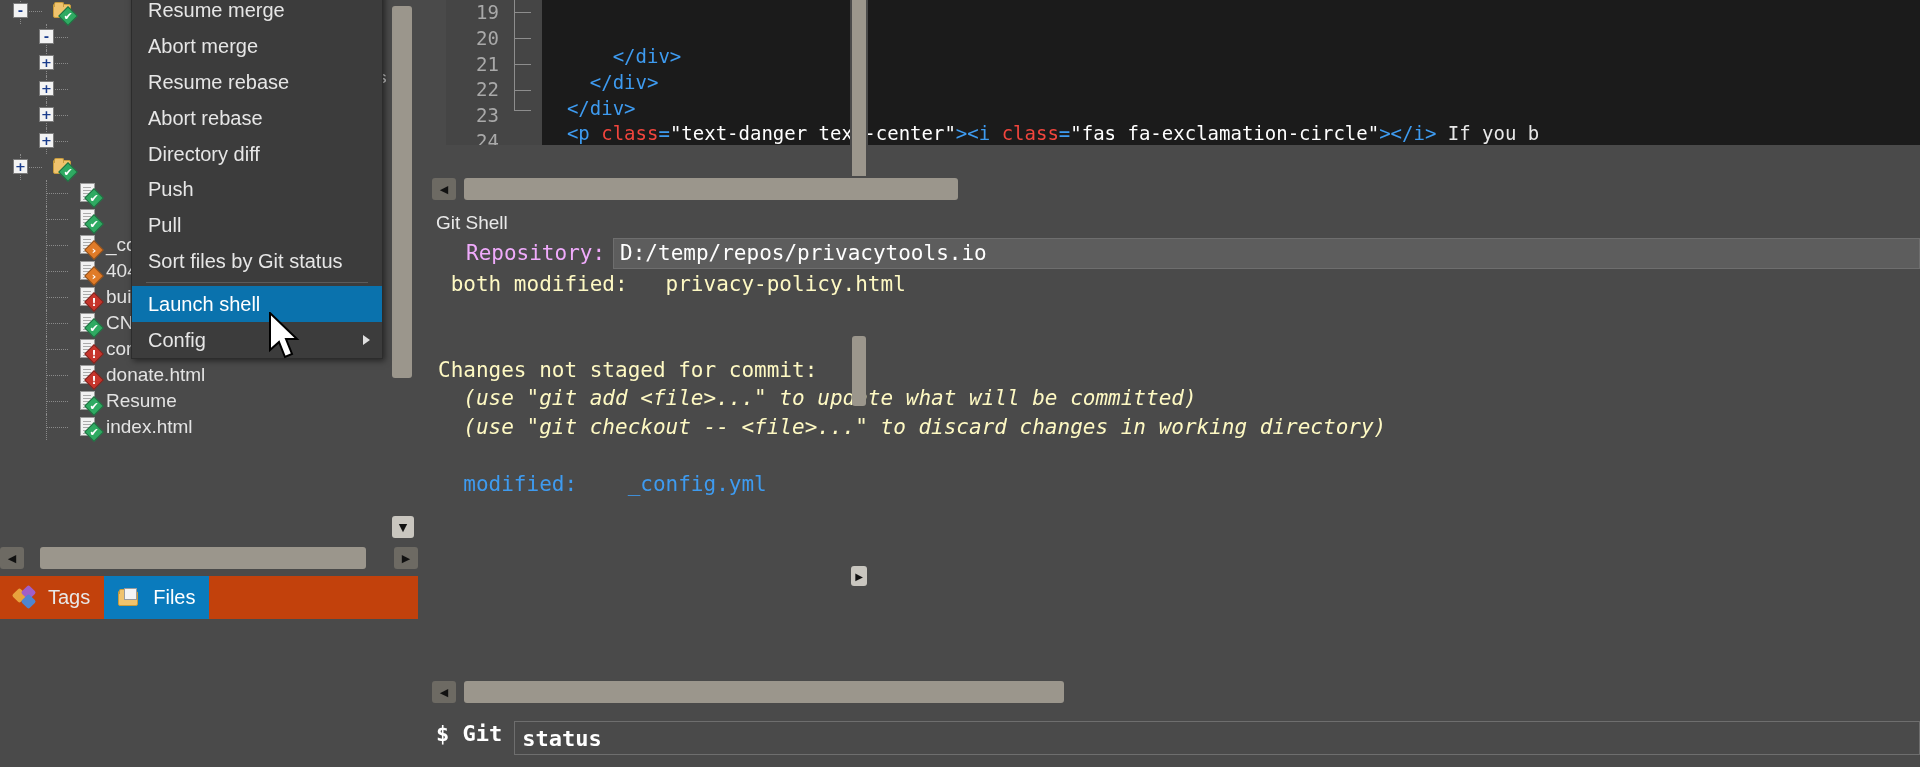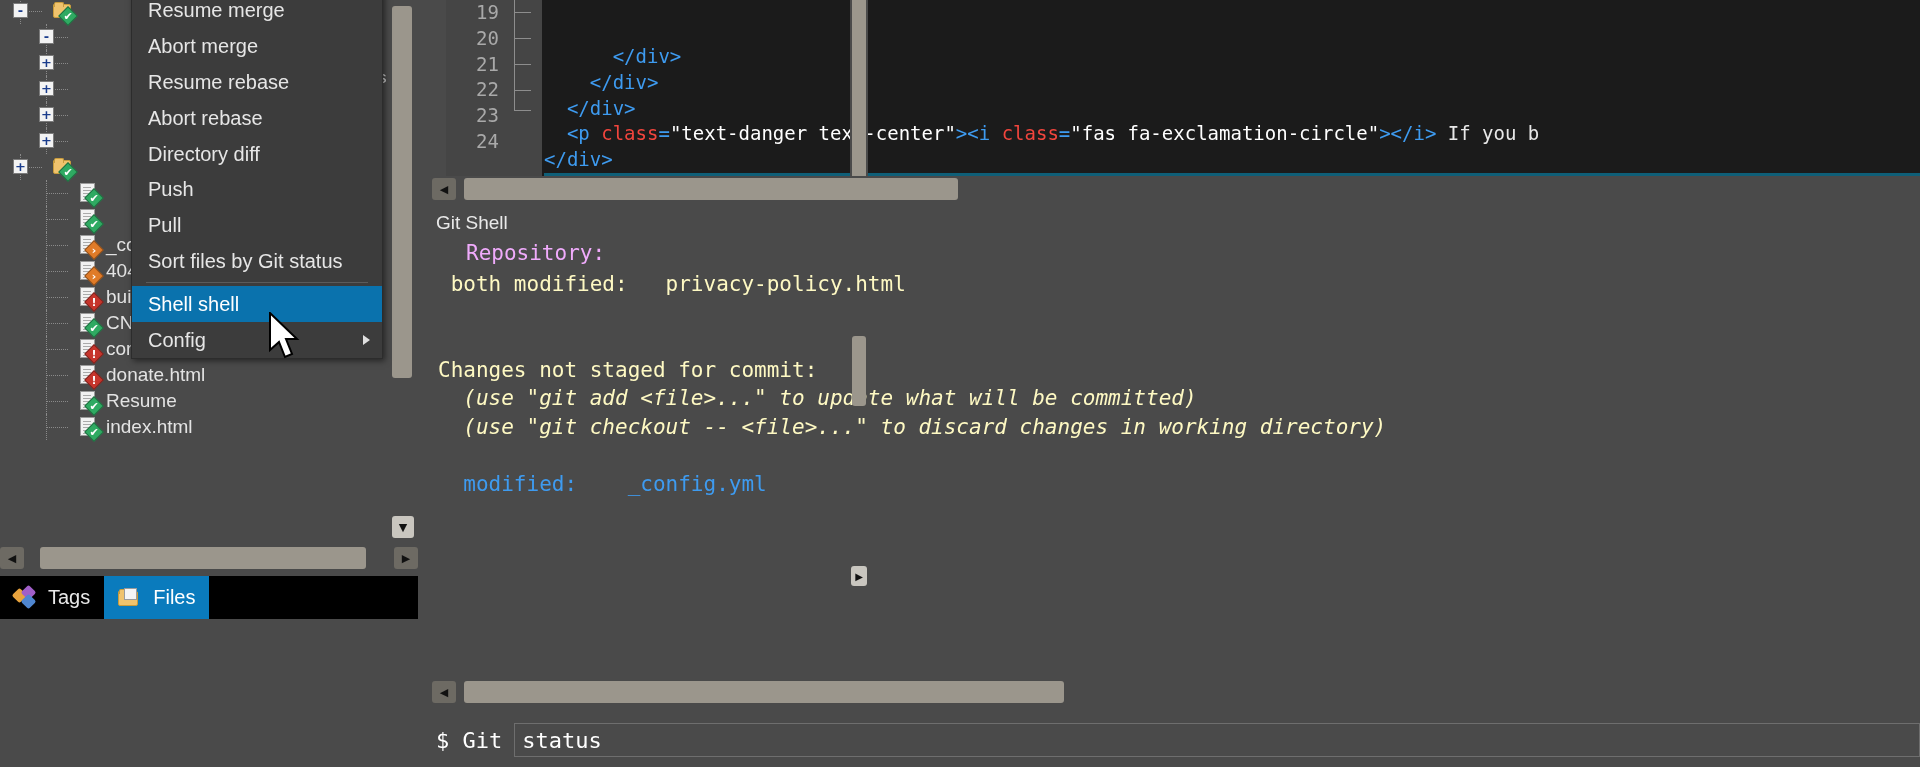--- a/index.html
+++ b/index.html
@@ -105,21 +105,21 @@
   #tree-vdown {
     position: absolute; left: 0; top: 516px; width: 22px; height: 22px;
     background: #c9c6bf; border-radius: 3px;
     display: flex; align-items: center; justify-content: center; color: #111; font-size: 11px;
     font-family: "DejaVu Sans", sans-serif;
   }
 
   
   #tabs {
     position: absolute; left: 0; top: 576px; width: 418px; height: 43px;
-    background: #000000; display: flex; align-items: stretch;
+    background: #c2410c; display: flex; align-items: stretch;
   }
   .tab {
     display: flex; align-items: center; gap: 8px; padding: 0 14px;
     font-size: 20px; color: #e8e8e8; cursor: default;
   }
   .tab.active { background: #0a7bbd; color: #fff; }
   .tag-icon { position: relative; width: 26px; height: 22px; }
   .tag-d { position: absolute; width: 11px; height: 11px; transform: rotate(45deg); border-radius: 2px; }
   #tabs-fill { position: absolute; left: 0; top: 619px; width: 418px; height: 148px; background: #4a4a4a; }
 
@@ -145,21 +145,21 @@
 
   
   #cursor { position: absolute; left: 268px; top: 312px; z-index: 60; }
 
   
   #right { position: absolute; left: 418px; top: 0; width: 1502px; height: 767px; background: #4a4a4a; }
 
   
   #editor-wrap { position: absolute; left: 14px; top: 0; right: 0; height: 176px; }
   #editor {
-    position: absolute; left: 0; top: 0; right: 0; height: 176px;
+    position: absolute; left: 0; top: 0; right: 0; height: 145px;
     background: #000000; display: flex; overflow: hidden;
   }
   #gutter-left { width: 14px; background: #4a4a4a; flex: 0 0 14px; }
   #linenos {
     width: 62px; flex: 0 0 62px; background: #454545; color: #a9a9a9;
     font-family: "DejaVu Sans Mono", monospace; font-size: 19px; text-align: right;
     padding-right: 9px; padding-top: 0px;
   }
   #foldcol { width: 34px; flex: 0 0 34px; background: #454545; position: relative; }
   .fold-mark { position: absolute; left: 6px; width: 17px; height: 1px; background: #8d8d8d; }
@@ -209,21 +209,21 @@
   }
   .sh-line.ital { font-style: italic; }
   .sh-line.blue { color: #3e9bf0; }
   .sh-pad { padding-left: 6px; }
   #gitshell-hscroll {
     position: absolute; left: 0; right: 0; bottom: 62px; height: 26px;
     display: flex; align-items: center;
   }
   #cmd-row {
     position: absolute; left: 0; right: 0; bottom: 8px; height: 38px;
-    display: flex; align-items: center;
+    display: flex; align-items: flex-start; font-weight: bold;
   }
   #cmd-prompt {
     font-family: "DejaVu Sans Mono", monospace; font-size: 22px; color: #ffffff;
     padding: 0 12px 0 4px;
   }
   #cmd-input {
     flex: 1 1 auto; height: 34px; background: #4a4a4a; border: 1px solid #6e6e6e;
     font-family: "DejaVu Sans Mono", monospace; font-size: 22px; color: #ffffff;
     display: flex; align-items: center; padding-left: 7px;
   }
@@ -511,21 +511,21 @@
           <span>Push</span>
         </div>
         <div class="menu-item">
           <span>Pull</span>
         </div>
         <div class="menu-item">
           <span>Sort files by Git status</span>
         </div>
         <div class="menu-sep"></div>
         <div class="menu-item highlighted">
-          <span>Shell shell</span>
+          <span>Launch shell</span>
         </div>
         <div class="menu-item">
           <span>Config</span>
           <span class="submenu-arrow"></span>
         </div>
       </div>
   </div>
 
   <svg id="cursor" width="34" height="50" viewBox="0 0 34 50">
     <polygon points="2,1 2,38 11,30 17,45 24,42 18,27 29,27" fill="#ffffff" stroke="#000000" stroke-width="2"></polygon>
@@ -566,20 +566,21 @@
         <div class="sb-thumb" style="left:6px;width:494px;"></div>
       </div>
     </div>
 
     <div id="gitshell">
       <div id="gitshell-title">Git Shell</div>
 
       <div id="gitshell-body">
         <div class="repo-row">
           <span class="repo-label">Repository:</span>
+          <span class="repo-field">D:/temp/repos/privacytools.io</span>
         </div>
         <div id="shell-lines">
             <div class="sh-line sh-pad"> both modified:   privacy-policy.html</div>
             <div class="sh-line sh-pad">&nbsp;</div>
             <div class="sh-line sh-pad">&nbsp;</div>
             <div class="sh-line sh-pad">Changes not staged for commit:</div>
             <div class="sh-line sh-pad ital">  (use "git add &lt;file&gt;..." to update what will be committed)</div>
             <div class="sh-line sh-pad ital">  (use "git checkout -- &lt;file&gt;..." to discard changes in working directory)</div>
             <div class="sh-line sh-pad">&nbsp;</div>
             <div class="sh-line sh-pad blue">  modified:    _config.yml</div>

